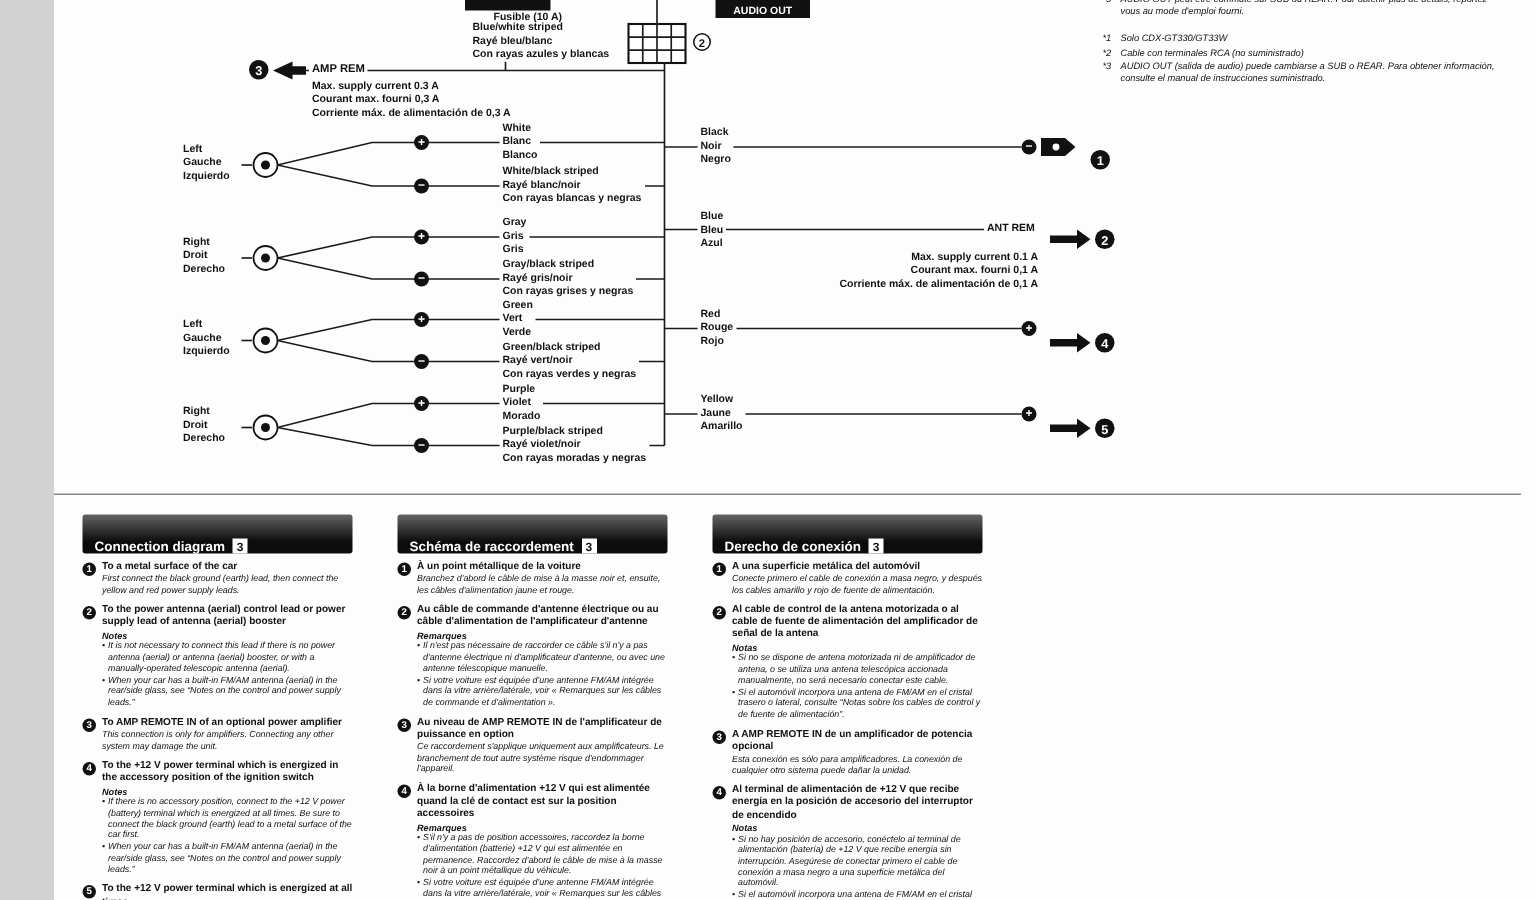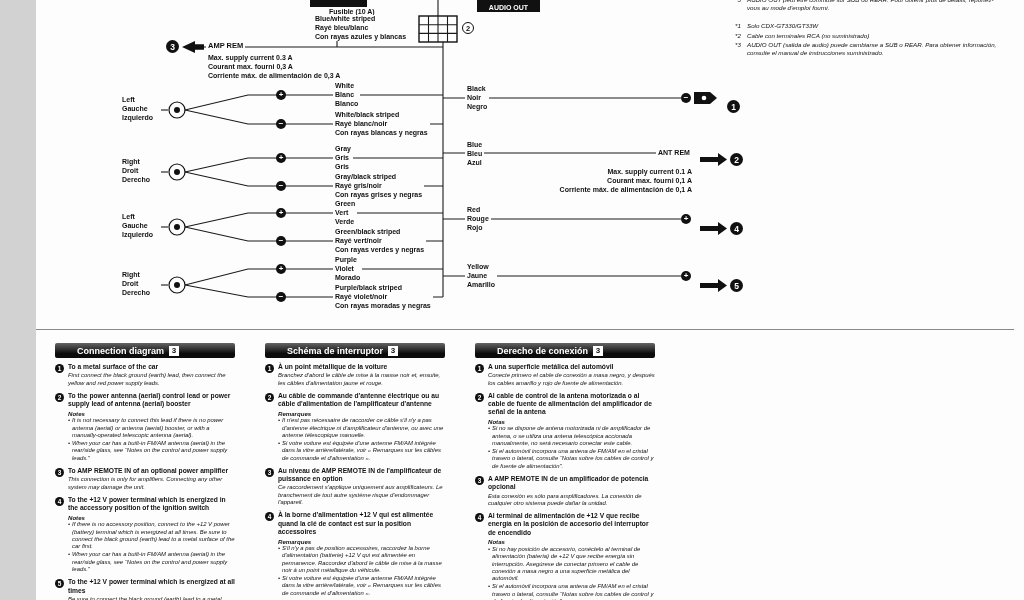--- a/index.html
+++ b/index.html
@@ -18,22 +18,22 @@
   .outline{background:#fff;color:#111;border:1.2px solid #111;width:10px;height:10px;font-size:7.5px}
   .pm{width:10px;height:10px;border-radius:50%;background:#111;color:#fff;font-size:8px;font-weight:bold;
       display:flex;align-items:center;justify-content:center;line-height:1}
   .fnwrap{width:262px}
   .fn{font-size:6.2px;font-style:italic;line-height:1.32;display:flex}
   .fn .fnm{flex:0 0 12px}
   .fn + .fn{margin-top:1px}
   .fngap{margin-top:10px !important}
   .divider{left:36px;top:329px;width:978px;height:1px;background:#888}
   .col{top:343px;width:180px}
-  .colhead{height:15px;background:linear-gradient(180deg,#646464,#0c0c0c 70%);border-radius:2px;color:#fff;
-           display:flex;align-items:center;gap:5px;padding:0 22px;font-size:9px;font-weight:bold;white-space:nowrap}
+  .colhead{height:26px;background:linear-gradient(180deg,#646464,#0c0c0c 70%);border-radius:2px;color:#fff;
+           display:flex;align-items:flex-end;gap:5px;padding:0 8px;font-size:9px;font-weight:bold;white-space:nowrap}
   .hb{width:10px;height:10px;background:#fff;color:#111;font-size:8px;font-weight:bold;
       display:flex;align-items:center;justify-content:center;flex:0 0 auto}
   .item{display:flex;gap:4px;margin-top:5px}
   .inum{flex:0 0 auto;width:9px;height:9px;border-radius:50%;background:#111;color:#fff;font-size:6.5px;font-weight:bold;
         display:flex;align-items:center;justify-content:center;margin-top:1px}
   .ib{flex:1;min-width:0}
   .ihead{font-size:6.7px;font-weight:bold;line-height:1.22}
   .itext{font-size:5.9px;font-style:italic;line-height:1.25;margin-top:1px}
   .inotes{font-size:6.1px;font-weight:bold;font-style:italic;margin-top:1.5px}
   .ibul{font-size:5.9px;font-style:italic;line-height:1.25;display:flex;margin-top:.5px}
@@ -299,21 +299,21 @@
     <span class="inum">5</span>
     <div class="ib">
         <div class="ihead">To the +12 V power terminal which is energized at all times</div>
       <div class="itext">Be sure to connect the black ground (earth) lead to a metal surface of the car first.</div>
       </div>
   </div>
 </div>
 
 <div class="abs col" style="left:265px">
   <div class="colhead">
-    <span>Schéma de interruptor</span>
+    <span>Schéma de raccordement</span>
     <span class="hb">3</span>
   </div>
   <div class="item">
     <span class="inum">1</span>
     <div class="ib">
         <div class="ihead">À un point métallique de la voiture</div>
       <div class="itext">Branchez d'abord le câble de mise à la masse noir et, ensuite, les câbles d'alimentation jaune et rouge.</div>
       </div>
   </div>
   <div class="item">

